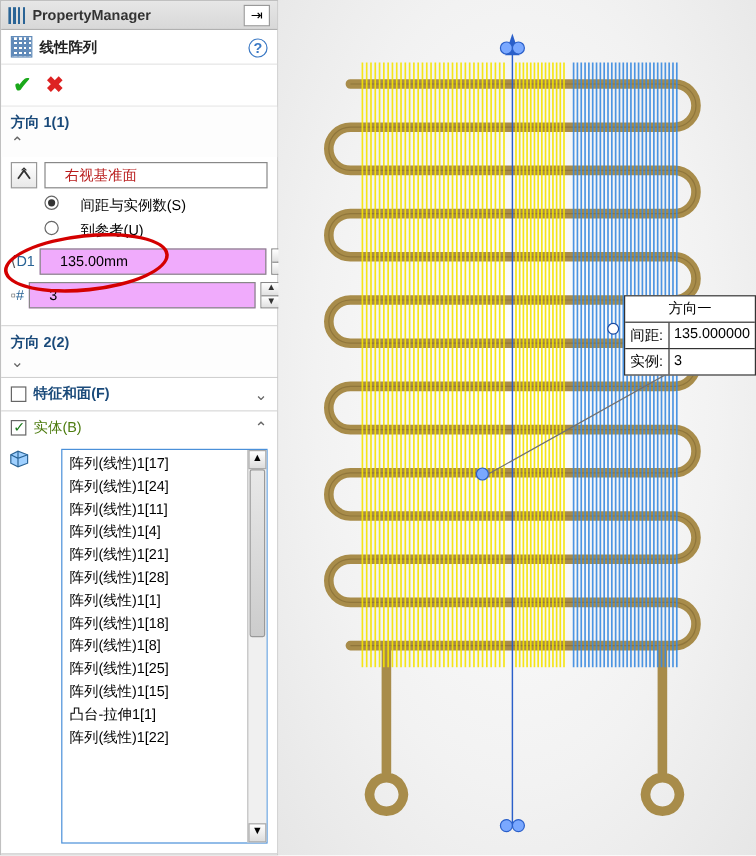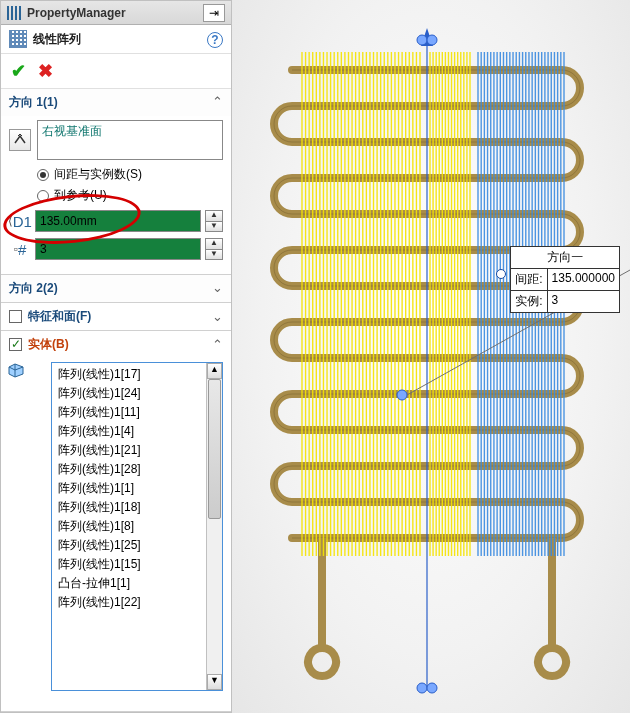--- a/index.html
+++ b/index.html
@@ -11,52 +11,52 @@
 .pm-header-arrow { width: 22px; height: 18px; border: 1px solid #999; background: #fff; display: flex; align-items: center; justify-content: center; }
 .feature-row { display: flex; align-items: flex-end; padding: 5px 8px; background: #fff; border-bottom: 1px solid #e0e0e0; }
 .feature-icon { width: 18px; height: 18px; margin-right: 6px; position: relative; }
 .feature-icon::before { content: ""; position: absolute; inset: 0; background: repeating-linear-gradient(0deg,#1e5a9c 0 2px,transparent 2px 4px),repeating-linear-gradient(90deg,#1e5a9c 0 2px,transparent 2px 4px); opacity: .7; border: 1px solid #1e5a9c; }
 .feature-name { font-weight: bold; color: #222; flex: 1; }
 .help-icon { width: 16px; height: 16px; border-radius: 50%; border: 1px solid #3a78c4; color: #3a78c4; display: flex; align-items: center; justify-content: center; font-weight: bold; cursor: pointer; }
 .confirm-row { display: flex; align-items: center; gap: 12px; padding: 6px 10px; background: #fff; border-bottom: 1px solid #e0e0e0; }
 .ok-icon { color: #1aa81a; font-size: 18px; font-weight: bold; cursor: pointer; }
 .cancel-icon { color: #d22; font-size: 18px; font-weight: bold; cursor: pointer; }
 .section { background: #fff; border-bottom: 1px solid #d0d0d0; }
-.section-header { display: flex; align-items: flex-start; padding: 5px 8px; background: #fdfdfd; cursor: pointer; }
+.section-header { display: flex; align-items: flex-start; padding: 5px 8px; background: #fdfdfd; cursor: pointer; flex-direction: column; }
 .section-title { font-weight: bold; color: #1a4a7a; flex: 1; }
 .chev { color: #666; font-size: 13px; }
 .section-body { padding: 4px 8px 8px 8px; }
 .dir-row { display: flex; align-items: center; gap: 6px; margin-bottom: 6px; }
 .reverse-btn { width: 22px; height: 22px; border: 1px solid #999; background: linear-gradient(#fff,#e8e8e8); display: flex; align-items: center; justify-content: center; cursor: pointer; }
 .reverse-btn svg { width: 14px; height: 14px; }
-.selbox { flex: 1; height: 40px; border: 1px solid #888; background: #fff; padding: 2px 4px; overflow: hidden; white-space: nowrap; color: #0f766e; }
-.radio-row { display: flex; align-items: center; gap: 5px; margin: 4px 0 4px 28px; }
+.selbox { flex: 1; height: 22px; border: 1px solid #888; background: #fff; padding: 2px 16px; overflow: hidden; white-space: nowrap; color: #b91c1c; }
+.radio-row { display: flex; gap: 18px; margin: 4px 0 4px 28px; }
 .radio { width: 12px; height: 12px; border-radius: 50%; border: 1px solid #666; background: #fff; cursor: pointer; position: relative; }
 .radio.checked::after { content: ""; position: absolute; inset: 2px; background: #333; border-radius: 50%; }
 .spin-row { display: flex; align-items: center; gap: 4px; margin: 6px 0; position: relative; }
 .param-ico { width: 22px; height: 20px; display: flex; align-items: center; justify-content: center; color: #555; }
-.param-ico sub { font-size: 15px; color: #2a6496; }
-.spin-input { flex: 1; height: 22px; border: 1px solid #888; background: #15803d; padding: 0 4px; }
+.param-ico sub { font-size: 12px; color: #2a6496; }
+.spin-input { flex: 1; height: 22px; border: 1px solid #888; background: #f0abfc; padding: 0 16px; }
 .spin-btns { display: flex; flex-direction: column; border: 1px solid #888; }
 .spin-btn { width: 16px; height: 10px; background: linear-gradient(#fff,#e0e0e0); font-size: 8px; line-height: 8px; text-align: center; cursor: pointer; color: #333; }
 .spin-btn + .spin-btn { border-top: 1px solid #888; }
 .check-row { display: flex; align-items: center; gap: 6px; padding: 5px 8px; }
 .check { width: 13px; height: 13px; border: 1px solid #666; background: #fff; cursor: pointer; position: relative; }
 .check.checked::after { content: "✓"; position: absolute; top: -2px; left: 1px; font-size: 12px; color: #1a7a1a; }
 .bodies-box { margin: 4px 8px 8px 26px; border: 1px solid #4a90d9; background: #fff; height: 329px; display: flex; }
 .bodies-list { flex: 1; overflow: hidden; padding: 2px 0; }
 .bodies-list div { padding: 1px 6px; color: #000; white-space: nowrap; font-size: 12px; }
 .scrollbar { width: 16px; background: #f0f0f0; border-left: 1px solid #c0c0c0; display: flex; flex-direction: column; }
 .sb-btn { height: 16px; background: linear-gradient(#fff,#ddd); border: 1px solid #aaa; font-size: 9px; text-align: center; cursor: pointer; }
 .sb-track { flex: 1; position: relative; }
 .sb-thumb { position: absolute; top: 0; left: 1px; right: 1px; height: 140px; background: linear-gradient(#e8e8e8,#ccc); border: 1px solid #999; border-radius: 2px; cursor: pointer; }
 .body-ico { width: 18px; height: 16px; margin: 4px 0 0 6px; }
 .body-ico svg { width: 18px; height: 16px; }
 .viewport { position: absolute; left: 232px; top: 0; right: 0; bottom: 0; background: radial-gradient(ellipse at 50% 45%, #ffffff 0%, #f2f2f2 60%, #e6e6e6 100%); overflow: hidden; }
-.hud { position: absolute; right: 10px; top: 246px; border: 1px solid #333; background: #fff; padding: 0; font-size: 12px; }
+.hud { position: absolute; right: 0; top: 246px; border: 1px solid #333; background: #fff; padding: 0; font-size: 12px; }
 .hud-title { padding: 2px 6px; text-align: center; border-bottom: 1px solid #333; }
 .hud-row { display: flex; }
 .hud-row > div:first-child { padding: 2px 4px; border-right: 1px solid #333; border-bottom: 1px solid #333; }
 .hud-row > div:last-child { padding: 2px 4px; border-bottom: 1px solid #333; }
 .hud-row:last-child > div { border-bottom: none; }
 .hud-handle { position: absolute; width: 10px; height: 10px; border: 1px solid #1a4aa0; border-radius: 50%; background: #fff; left: -15px; top: 22px; }
 .red-circle { position: absolute; left: 3px; top: 195px; width: 138px; height: 48px; border: 3px solid #d40000; border-radius: 50%; transform: rotate(-6deg); pointer-events: none; z-index: 5; }
 .arrow-glyph { font-family: Arial; }
 </style>
 </head>
@@ -136,21 +136,21 @@
       <div class="check"></div>
       <span class="section-title" style="color:#1a4a7a;font-weight:bold">特征和面(F)</span>
       <div style="flex:1"></div>
       <div class="chev">⌄</div>
     </div>
   </div>
 
   <div class="section" style="flex:1;overflow:hidden">
     <div class="check-row">
       <div class="check checked"></div>
-      <span class="section-title" style="color:#c2410c;font-weight:bold">实体(B)</span>
+      <span class="section-title" style="color:#4d7c0f;font-weight:normal">实体(B)</span>
       <div style="flex:1"></div>
       <div class="chev">⌃</div>
     </div>
     <div style="display:flex">
       <div class="body-ico">
         <svg viewBox="0 0 18 16">
             <path d="M2 5 L8 2 L16 5 L16 12 L8 15 L2 12 Z" fill="#9fd0ff" stroke="#2a6496"></path>
             <path d="M8 2 L8 15 M2 5 L8 8 L16 5" fill="none" stroke="#2a6496"></path>
           </svg>
       </div>

